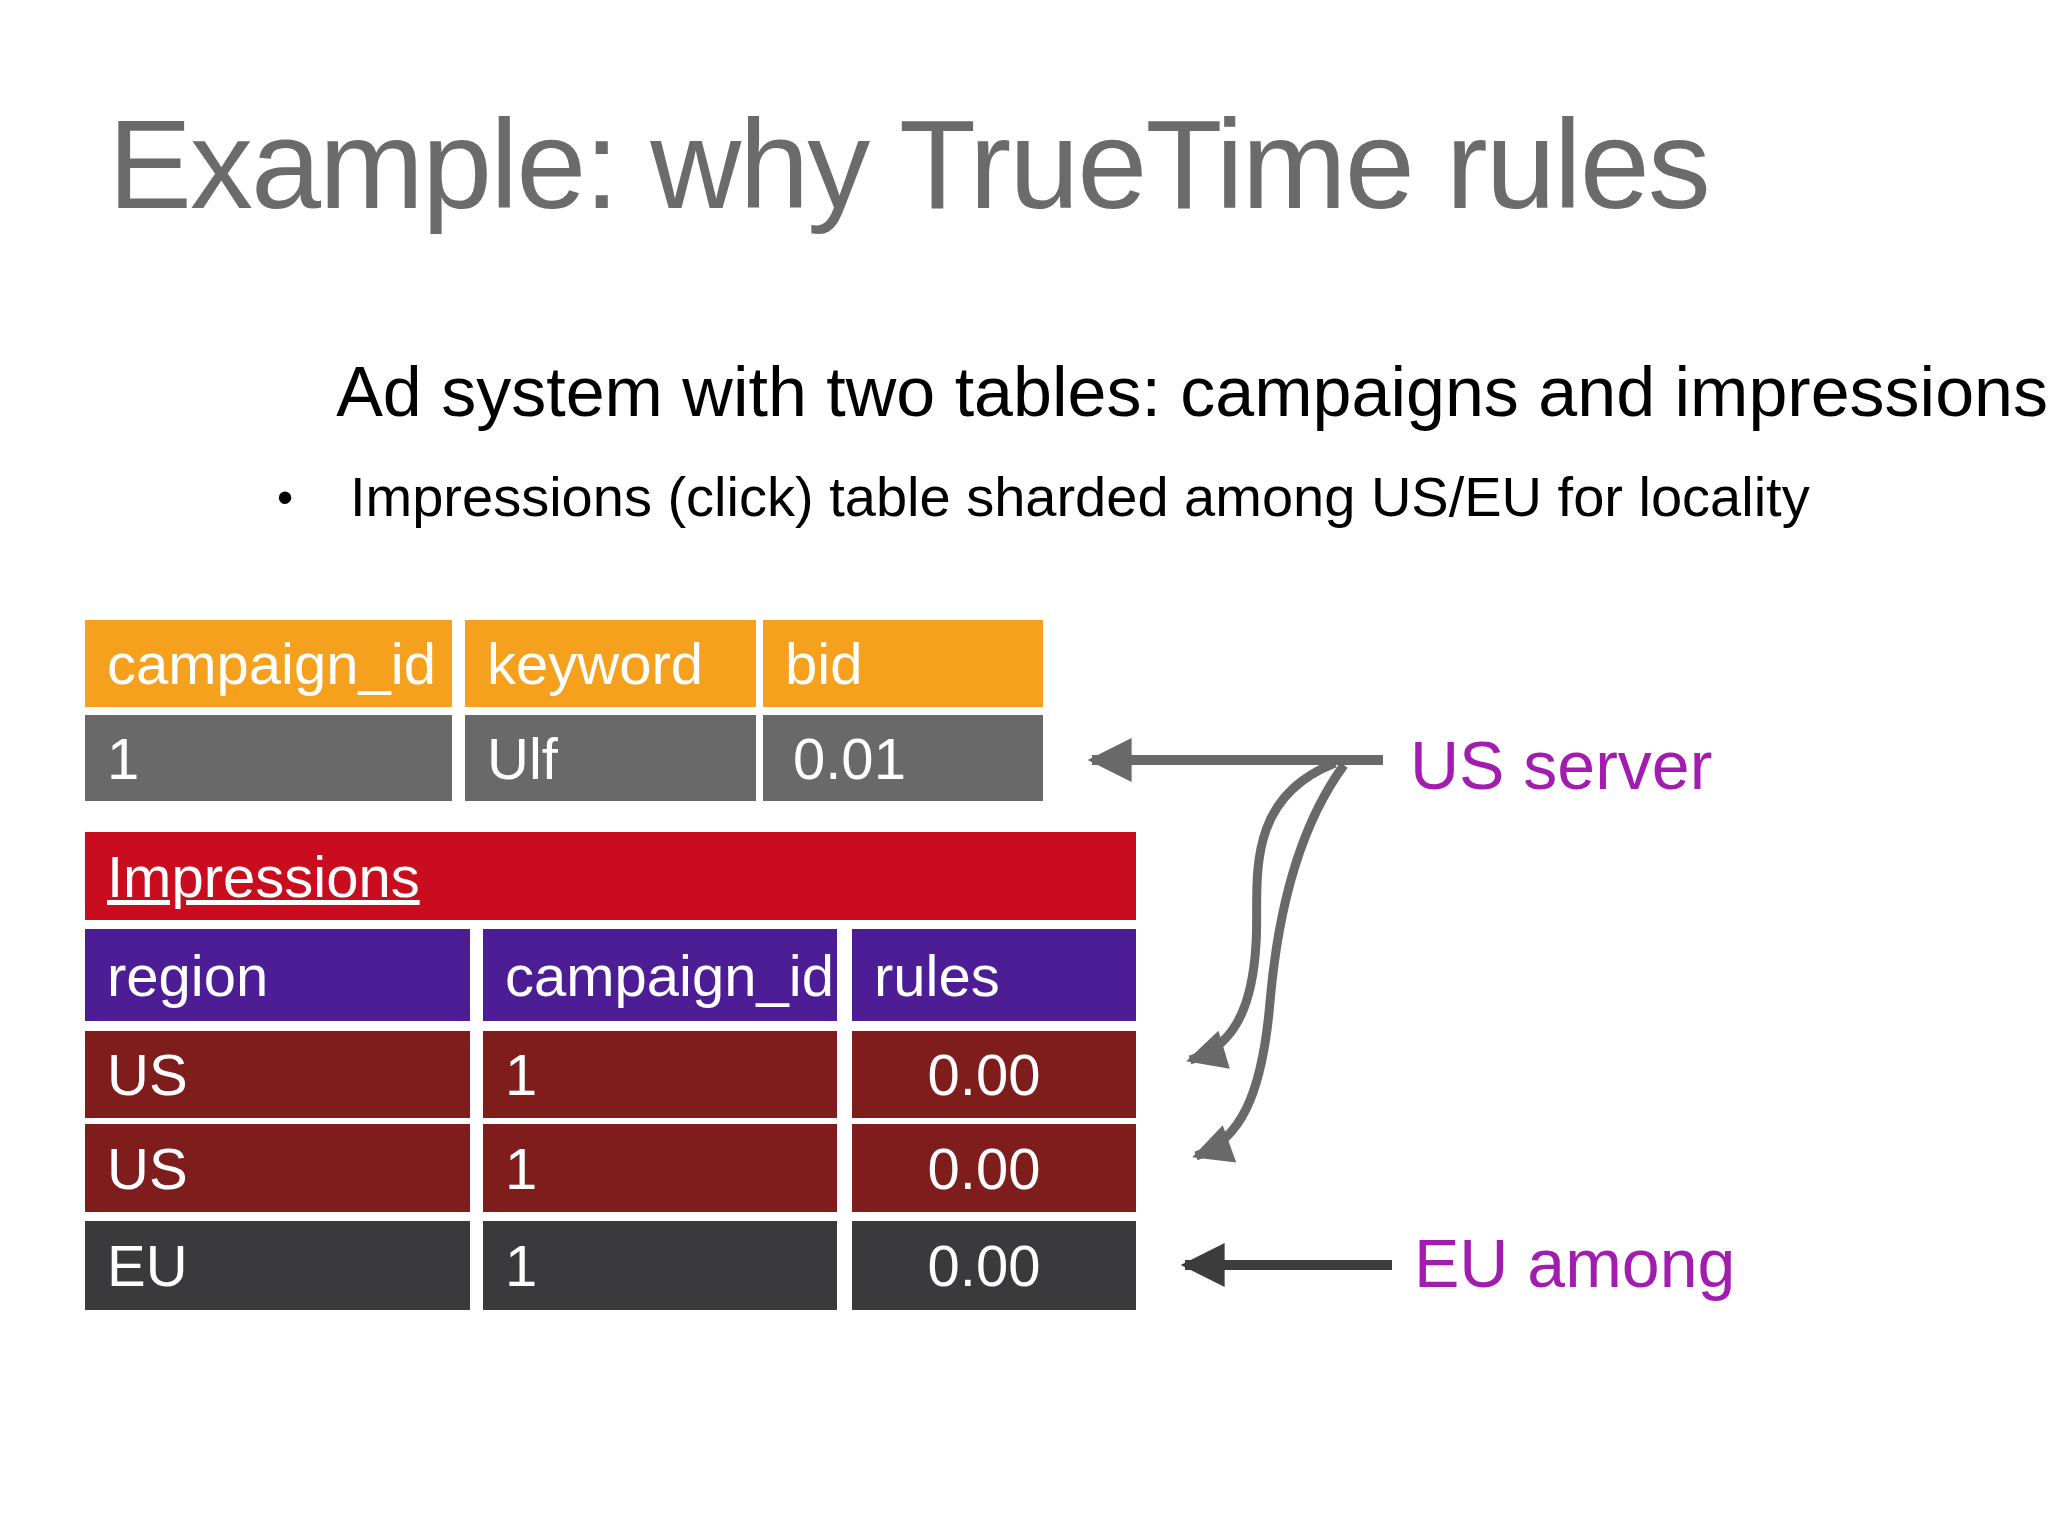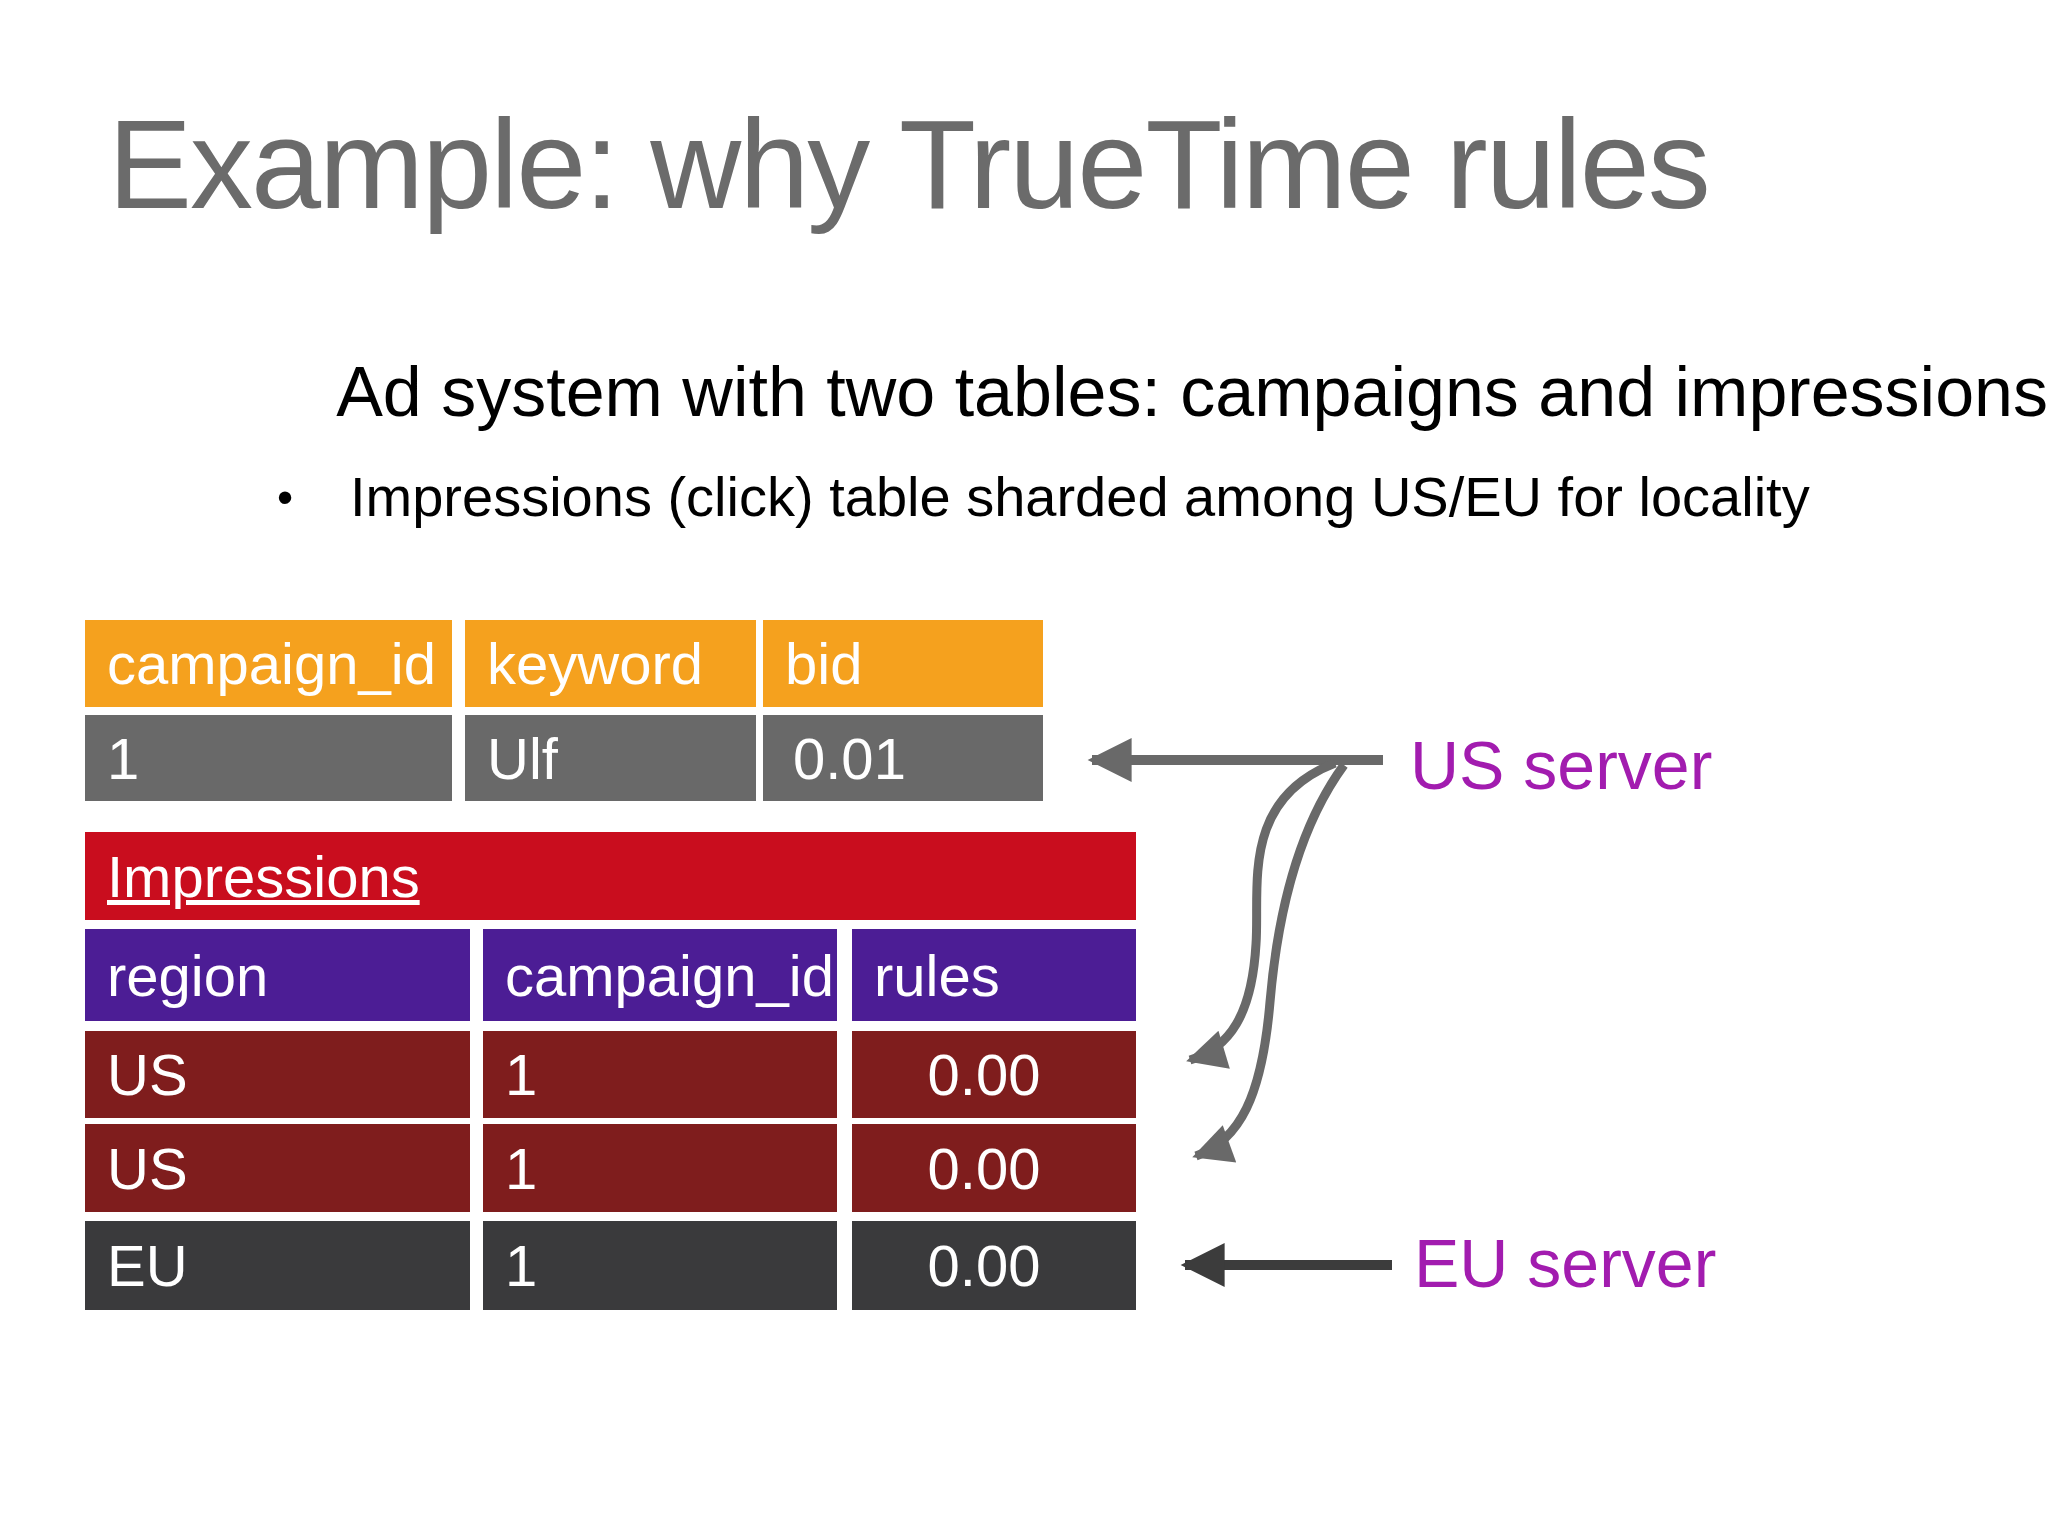--- a/index.html
+++ b/index.html
@@ -74,21 +74,21 @@
 
   <div class="cell row-us" style="left:85px;top:1124px;width:385px;height:88px">US</div>
   <div class="cell row-us" style="left:483px;top:1124px;width:354px;height:88px">1</div>
   <div class="cell row-us cost-val" style="left:852px;top:1124px;width:284px;height:88px">0.00</div>
 
   <div class="cell row-eu" style="left:85px;top:1221px;width:385px;height:89px">EU</div>
   <div class="cell row-eu" style="left:483px;top:1221px;width:354px;height:89px">1</div>
   <div class="cell row-eu cost-val" style="left:852px;top:1221px;width:284px;height:89px">0.00</div>
 
   <div class="server-label" style="left:1410px;top:725px">US server</div>
-  <div class="server-label" style="left:1414px;top:1223px">EU server</div>
+  <div class="server-label" style="left:1414px;top:1223px">EU among</div>
 
   <svg class="arrows" width="2048" height="1536" viewBox="0 0 2048 1536">
     <defs>
       <marker id="ah-gray" viewBox="0 0 10 10" refX="9" refY="5" markerWidth="5" markerHeight="4.4" orient="auto-start-reverse">
         <path d="M0,0 L10,5 L0,10 z" fill="#696969"></path>
       </marker>
       <marker id="ah-dark" viewBox="0 0 10 10" refX="9" refY="5" markerWidth="5" markerHeight="4.4" orient="auto-start-reverse">
         <path d="M0,0 L10,5 L0,10 z" fill="#3C3C3C"></path>
       </marker>
     </defs>

